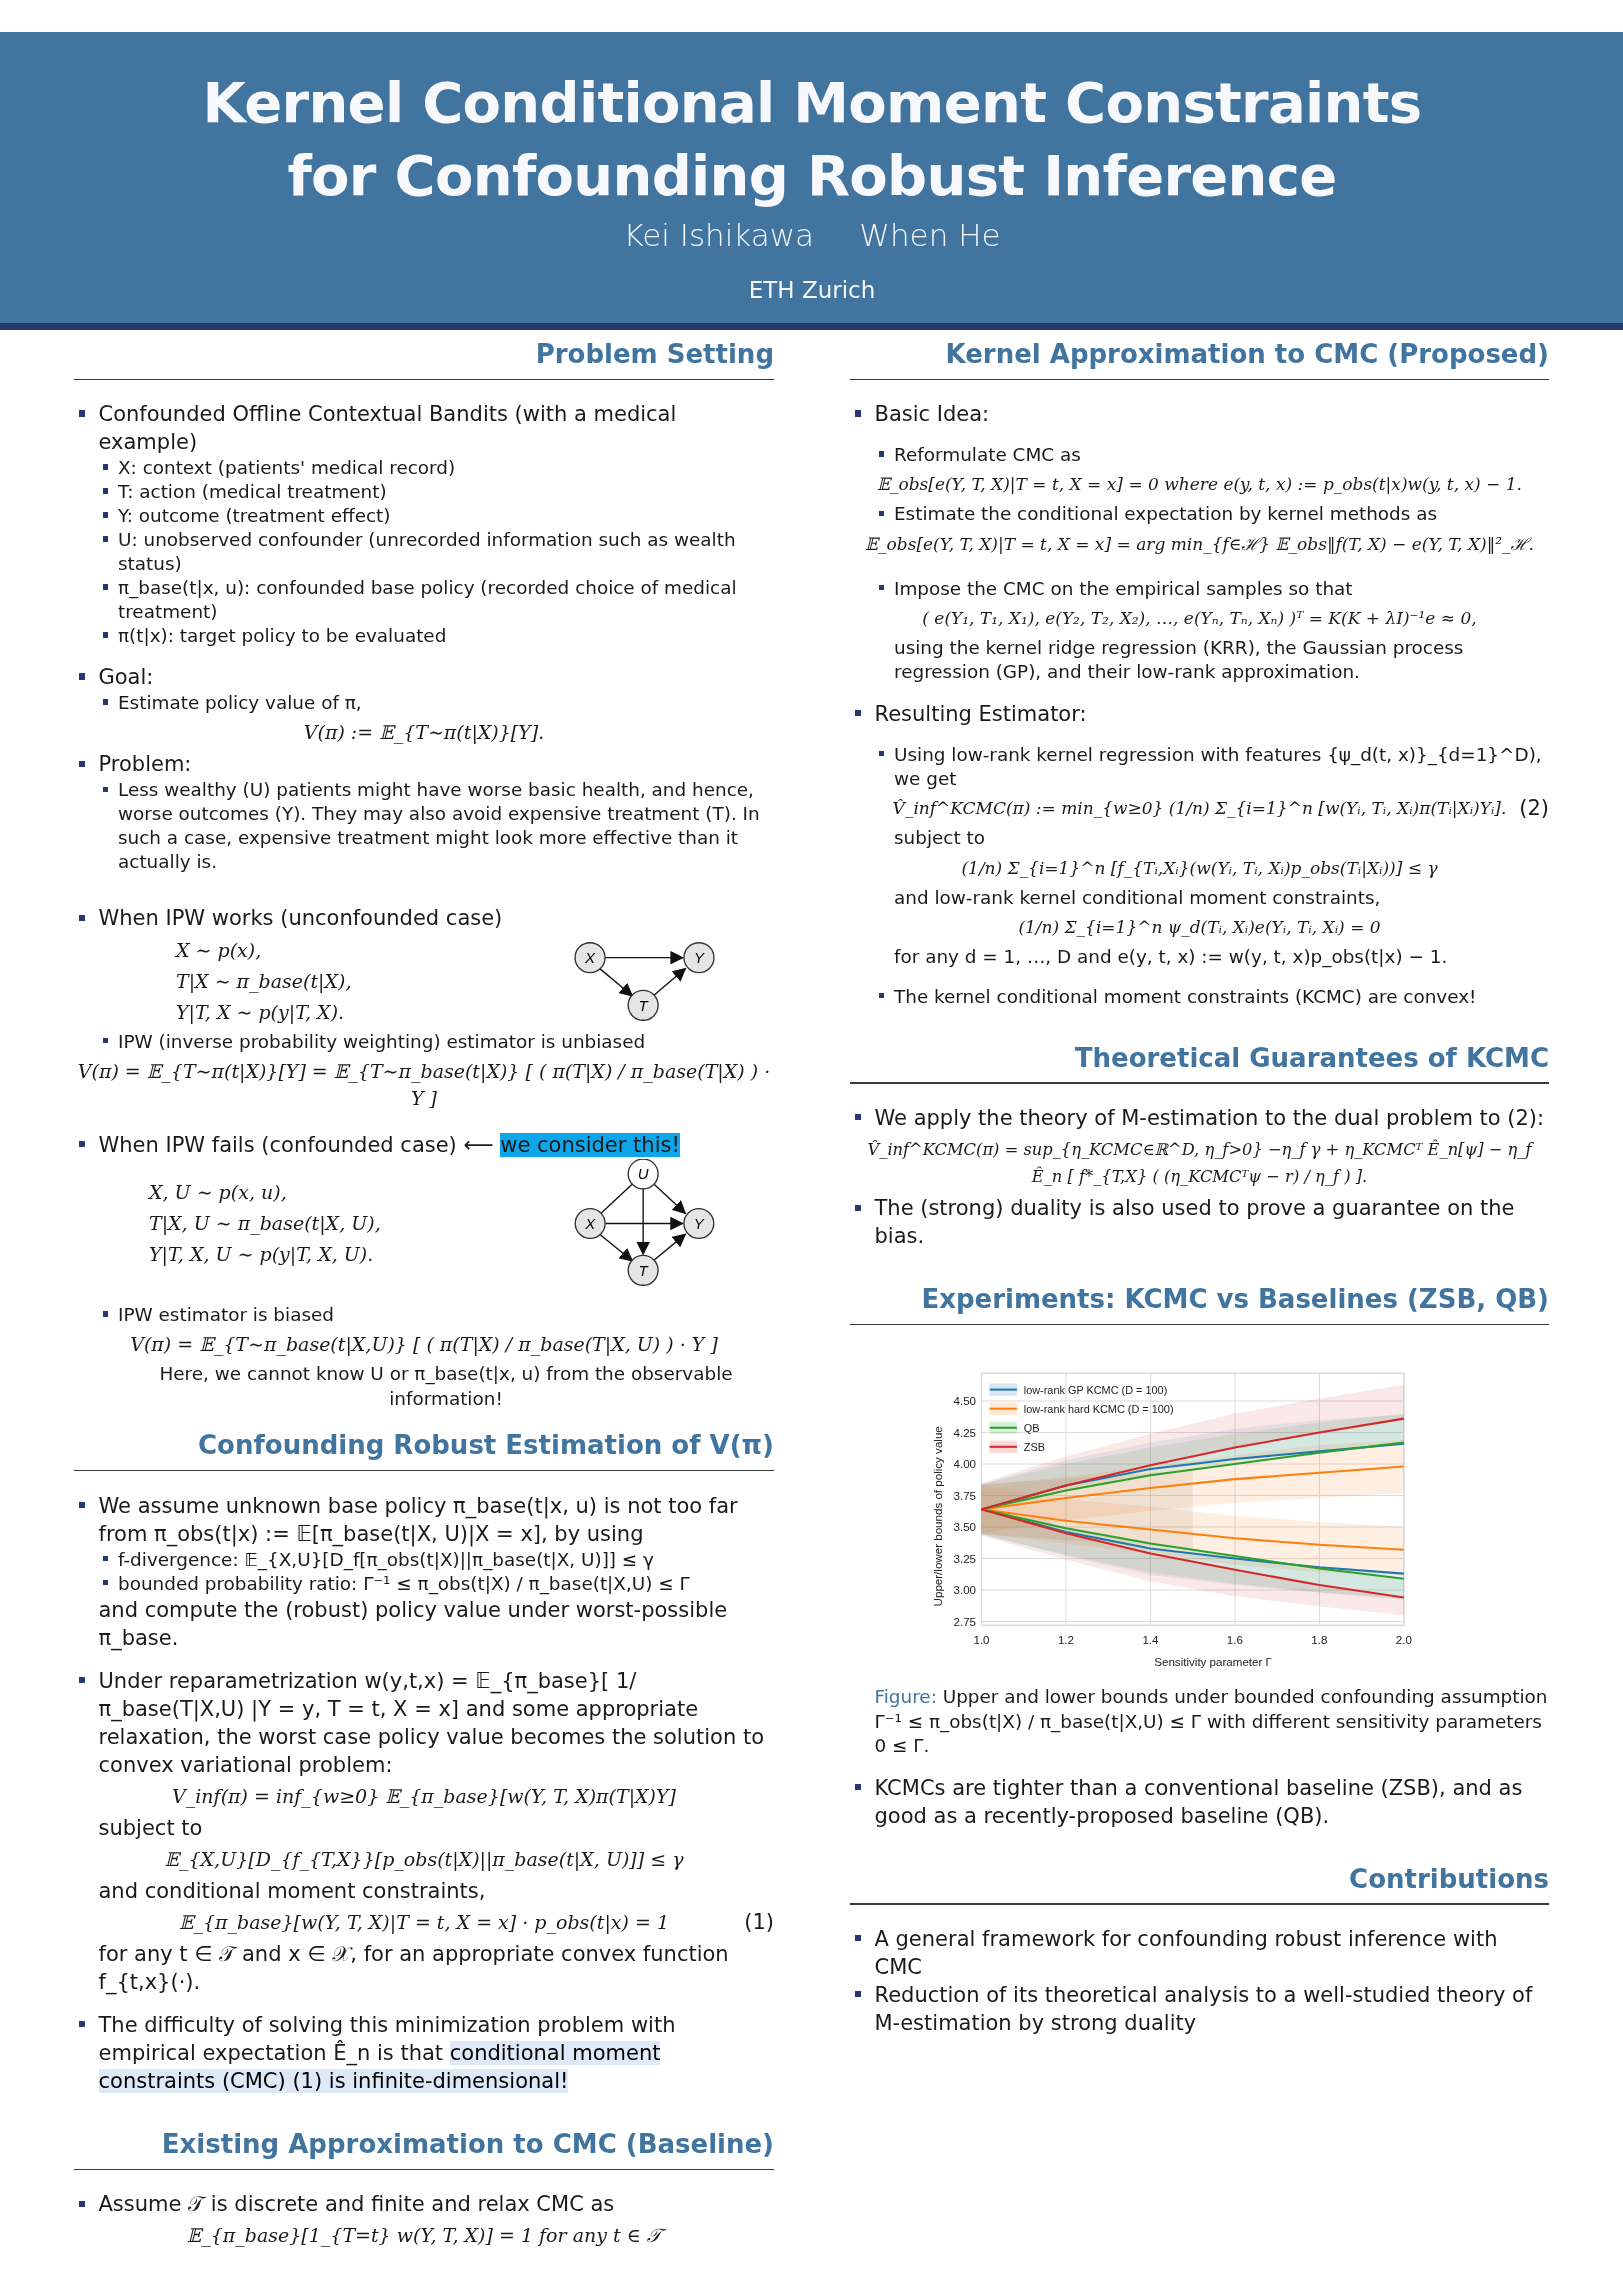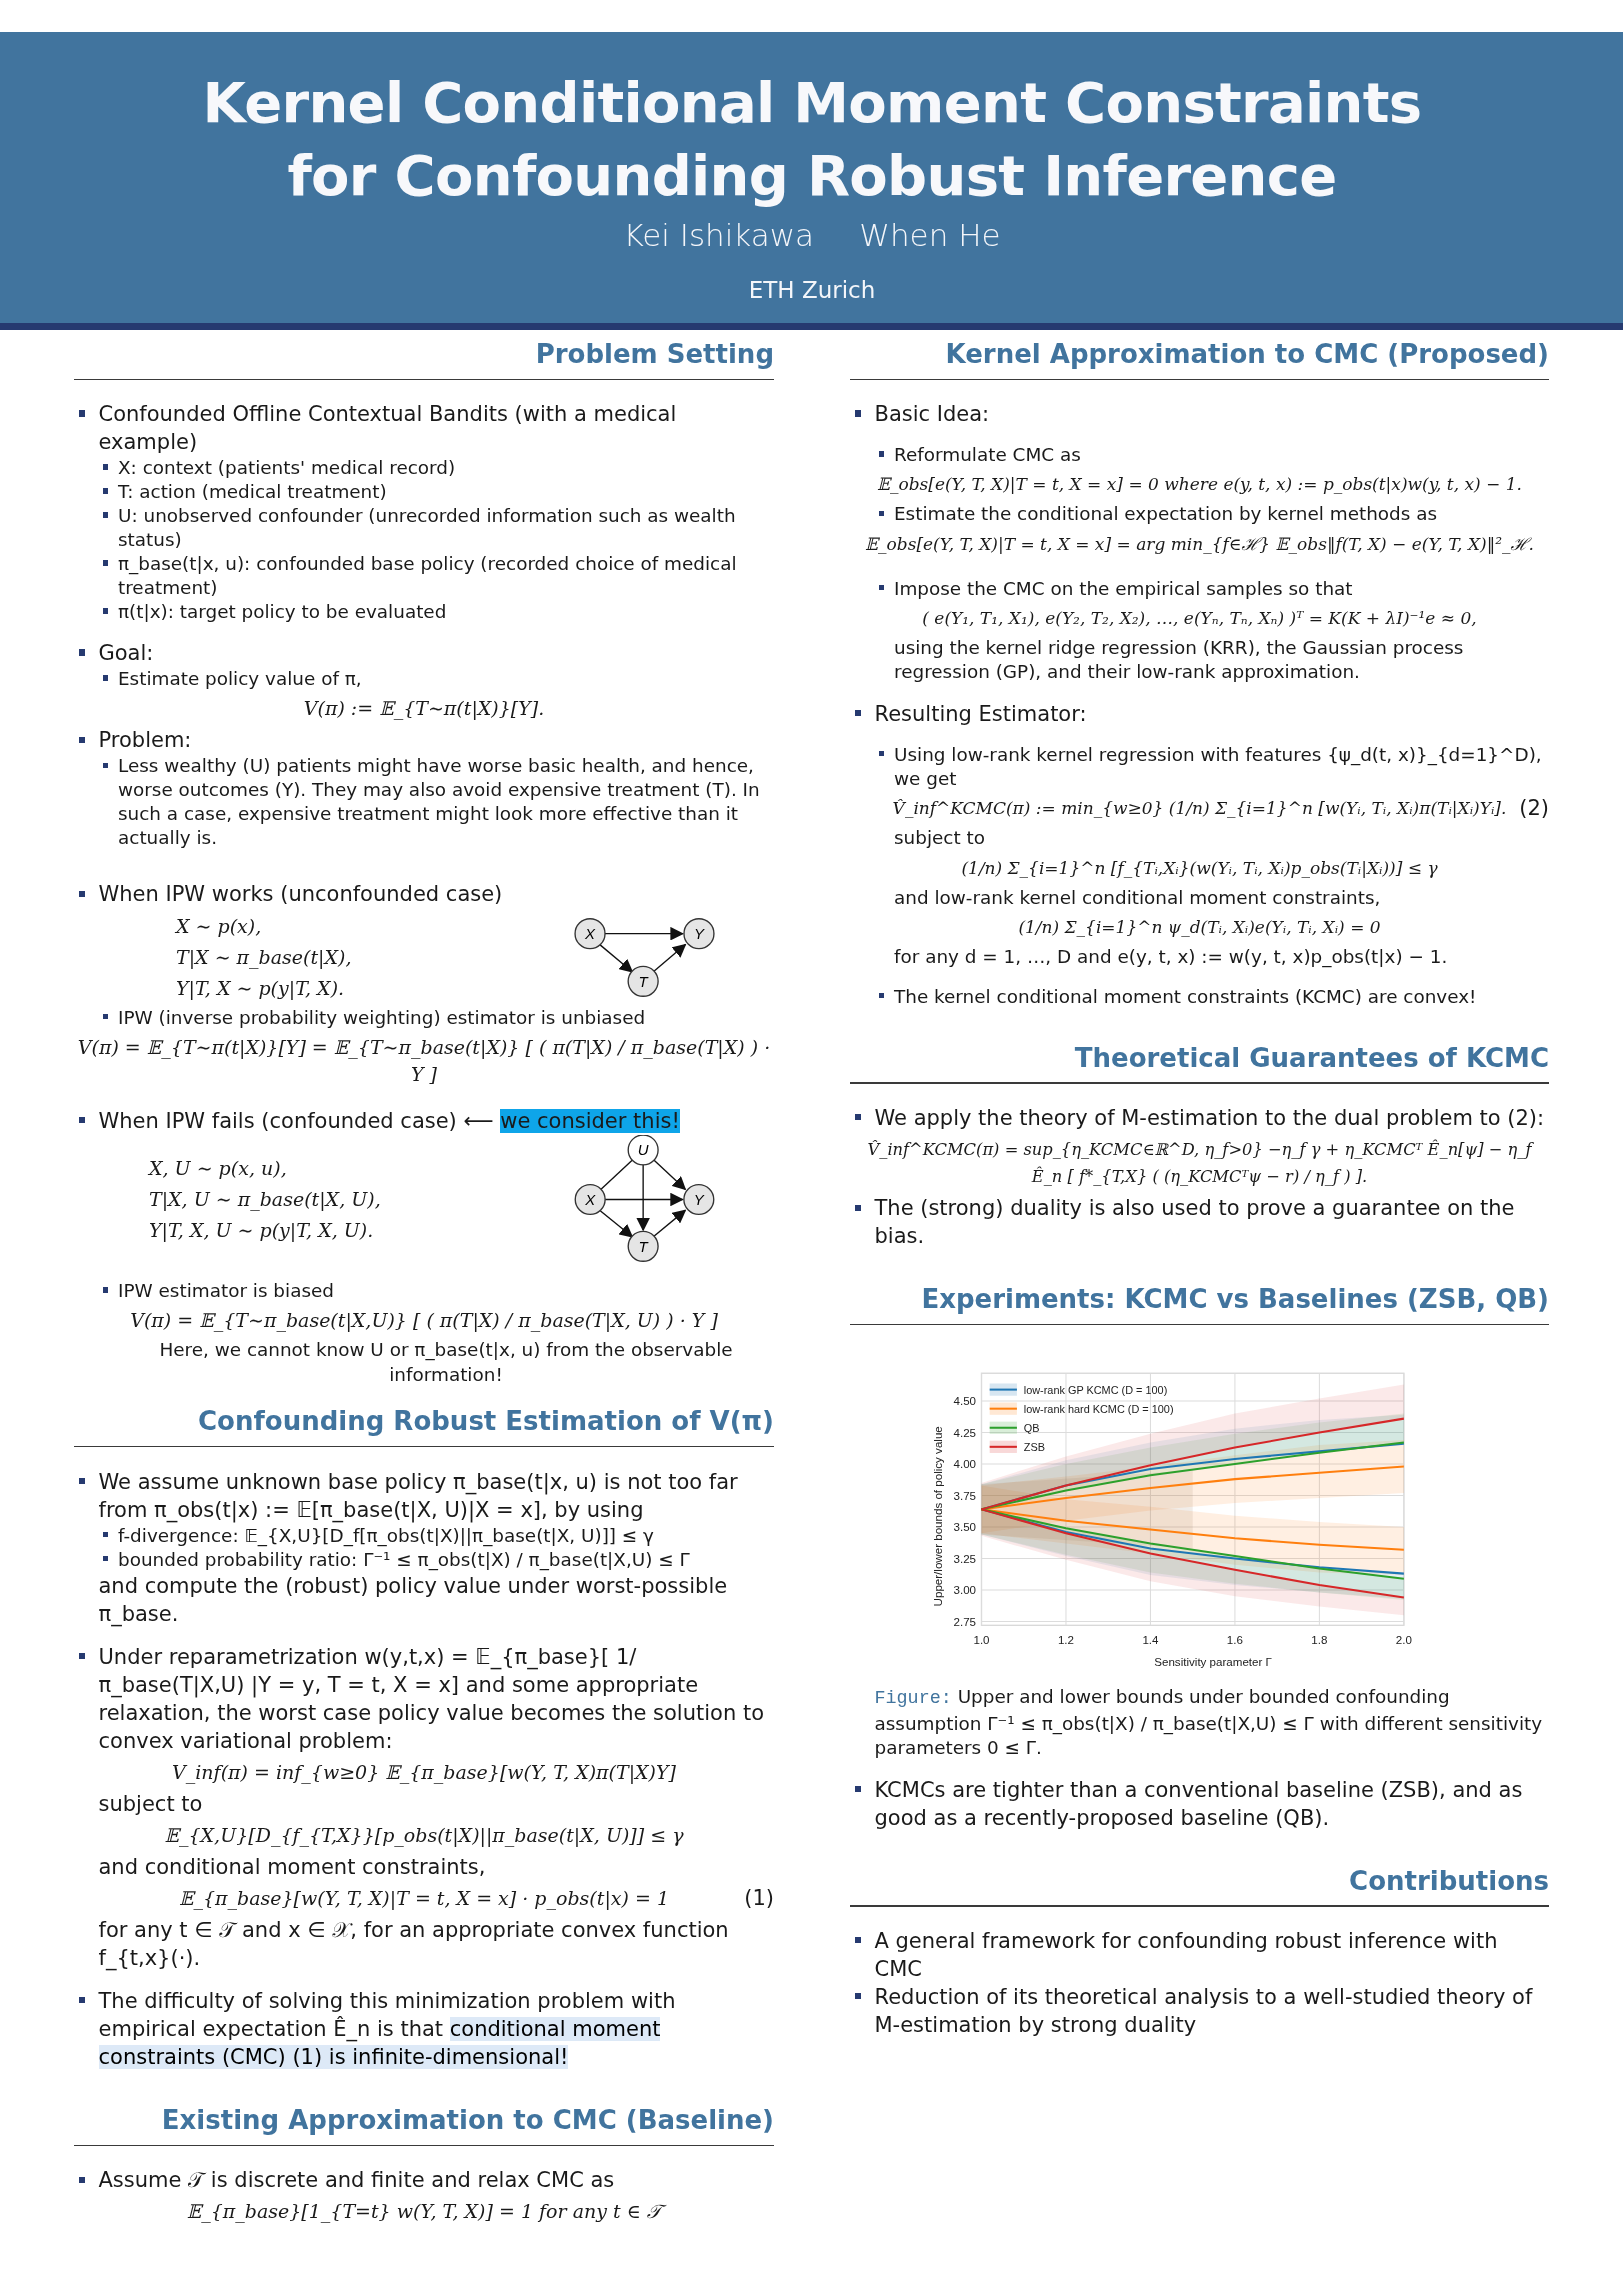--- a/index.html
+++ b/index.html
@@ -26,21 +26,21 @@
   .plain { padding-left:24.5px; font-size:21px; line-height:28px; }
   .plain.sub { padding-left:44px; font-size:18.4px; line-height:24.5px; }
   .hl { background:#0ea5e9; }
   .hl-dark { background:#dde9f7; color:#000; }
   .gap { height:15px; }
   .gap-l { height:30px; }
   .dag-row { display:flex; align-items:center; }
   .dag-row .eqs { flex:1; }
   .eqs .eq { text-align:left; padding-left:102px; }
   .fig-cap { font-size:18.4px; line-height:24.5px; padding-left:24.5px; margin-top:9.5px; }
-  .fig-cap .lab { color:#41749e;font-family:Liberation Mono, monospace; }
+  .fig-cap .lab { color:#41749e; }
   svg text { font-family:"Liberation Sans", sans-serif; }
 </style>
 </head>
 <body>
 
 <div class="header">
   <div class="title l1">Kernel Conditional Moment Constraints</div>
   <div class="title l2">for Confounding Robust Inference</div>
   <div class="authors">
     <span>Kei Ishikawa</span>
@@ -51,20 +51,21 @@
 </div>
 
 <div class="col left">
   <section>
     <h2 class="sec-title">Problem Setting</h2>
     <div class="sec-rule"></div>
     <ul>
       <li>Confounded Offline Contextual Bandits (with a medical example)</li>
       <li class="sub">X: context (patients' medical record)</li>
       <li class="sub">T: action (medical treatment)</li>
+      <li class="sub">Y: outcome (treatment effect)</li>
       <li class="sub">U: unobserved confounder (unrecorded information such as wealth status)</li>
       <li class="sub">π_base(t|x, u): confounded base policy (recorded choice of medical treatment)</li>
       <li class="sub">π(t|x): target policy to be evaluated</li>
     </ul>
     <div class="gap"></div>
     <ul>
       <li>Goal:</li>
       <li class="sub">Estimate policy value of π,</li>
     </ul>
     <div class="eq">V(π) := 𝔼_{T∼π(t|X)}[Y].</div>

